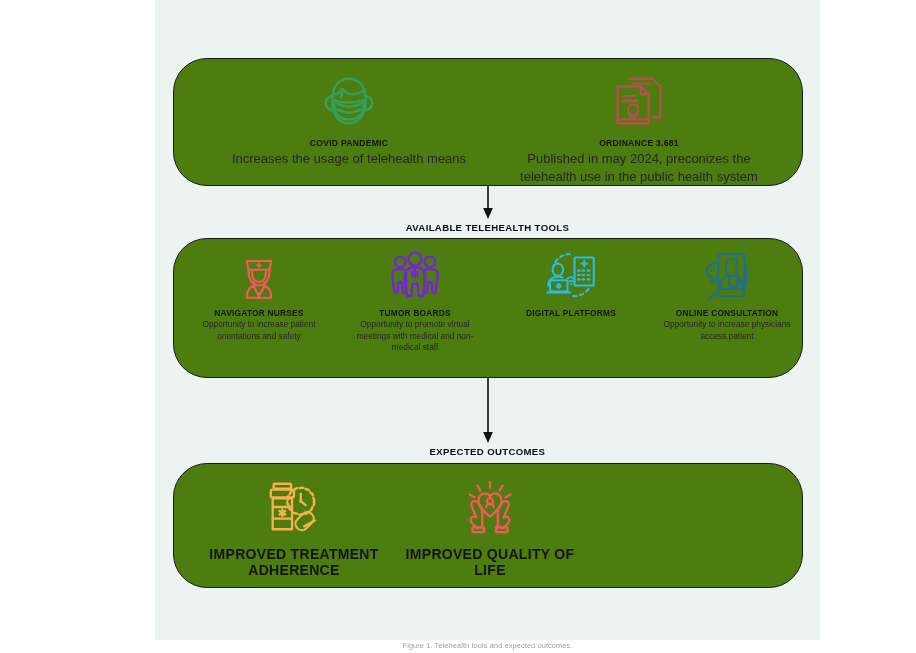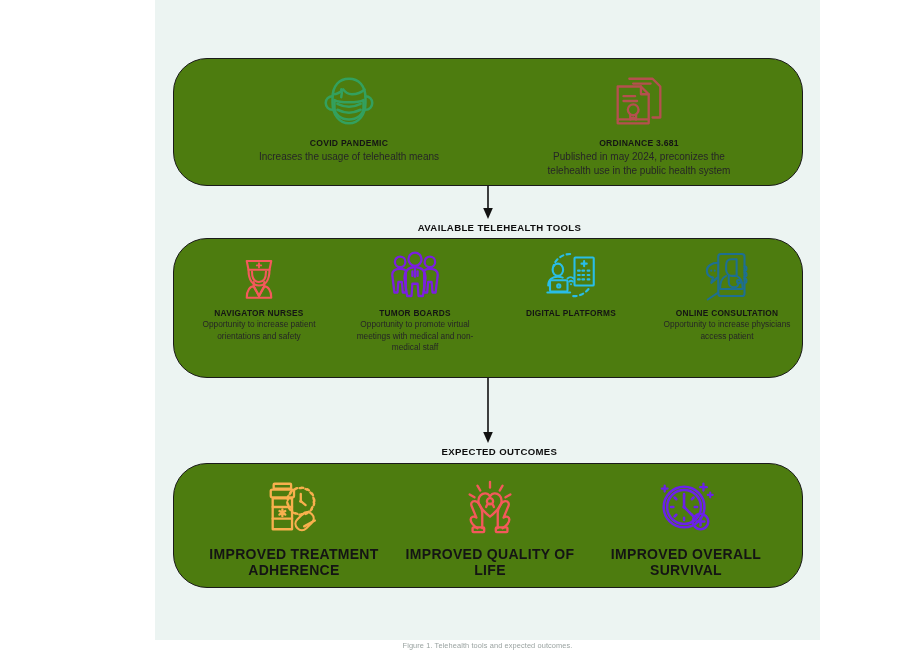--- a/index.html
+++ b/index.html
@@ -59,31 +59,30 @@
   }
   .cell-desc {
     font-size: 8.3px;
     color: #262626;
     line-height: 1.38;
     margin-top: 1px;
   }
 
   
   .src .cell-title { font-size: 8.6px; }
-  .src .cell-desc  { font-size: 10px; }
+  .src .cell-desc  { font-size: 13px; }
 
   .section-label {
     position: absolute;
     width: 100%;
     text-align: center;
     font-size: 9.6px;
     font-weight: bold;
     letter-spacing: 0.35px;
     color: #0d0d0d;
-    margin-left: 12px;
   }
   #label-tools    { top: 222px; left: 0; }
   #label-outcomes { top: 446px; left: 0; }
 
   .arrow {
     position: absolute;
     left: 50%;
     transform: translateX(-50%);
   }
   #arrow1 { top: 186px; }
@@ -288,35 +287,17 @@
                    C15 41 12 42 12 45 C12 48 16 52 19 54"></path>
           <path d="M40 54 L40 38 C40 33 44 26 48 26 C51 26 52 28.5 51 31 L46 43
                    C49 41 52 42 52 45 C52 48 48 52 45 54"></path>
           <rect x="14" y="53" width="12" height="5" rx="1"></rect>
           <rect x="38" y="53" width="12" height="5" rx="1"></rect>
         </svg>
       </span>
       <div class="outcome-title">IMPROVED QUALITY OF LIFE</div>
     </div>
 
-    <div class="cell" style="left:414px; top:12px; width:196px;">
-      <span class="icon-wrap">
-        <svg width="62" height="62" viewBox="0 0 64 64" fill="none" stroke="#6b21e8" stroke-width="2.6" stroke-linecap="round" stroke-linejoin="round">
-          <circle cx="30" cy="32" r="21"></circle>
-          <circle cx="30" cy="32" r="17.5"></circle>
-          <path d="M30 18.5 L30 21 M30 43 L30 45.5 M16.5 32 L19 32 M41 32 L43.5 32"></path>
-          <path d="M20.2 22.2 L22 24 M38 40 L39.8 41.8 M20.2 41.8 L22 40 M38 24 L39.8 22.2"></path>
-          <path d="M30 20 L30 32 L38 40"></path>
-          <circle cx="30" cy="32" r="1.8" fill="#6b21e8" stroke="none"></circle>
-          <circle cx="47" cy="47" r="8"></circle>
-          <path d="M47 43 L47 51 M43 47 L51 47"></path>
-          <path d="M10 10 L10 16 M7 13 L13 13" stroke-width="2.4"></path>
-          <path d="M50 8 L50 15 M46.5 11.5 L53.5 11.5" stroke-width="2.4"></path>
-          <path d="M57 17 L57 22 M54.5 19.5 L59.5 19.5" stroke-width="2.2"></path>
-        </svg>
-      </span>
-      <div class="outcome-title">IMPROVED OVERALL SURVIVAL</div>
-    </div>
   </div>
 
 </div>
 
 <div id="caption">Figure 1. Telehealth tools and expected outcomes.</div>
 
 </body></html>

